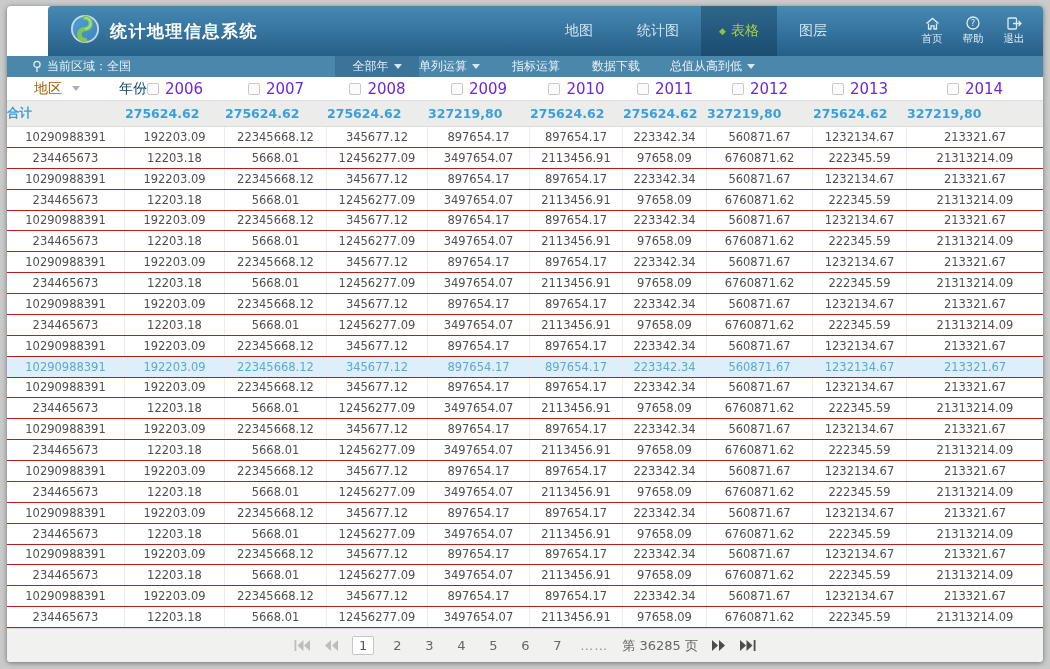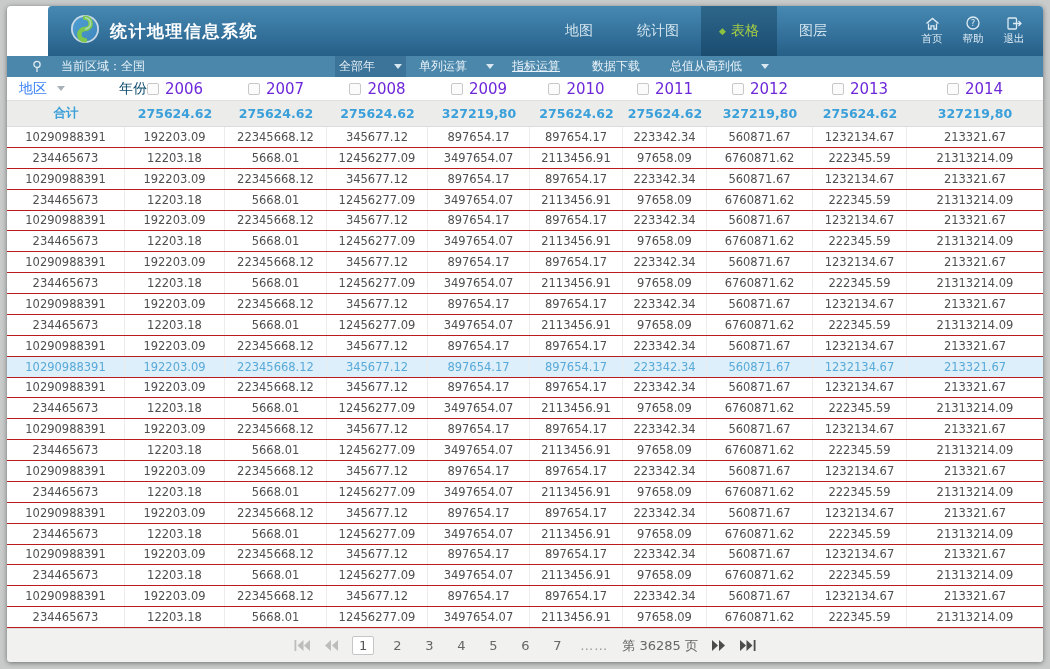--- a/index.html
+++ b/index.html
@@ -18,42 +18,42 @@
               font-size:14px; color:#d3e4ee; cursor:pointer;justify-content:center; }
   .nav-item.active { background:rgba(9,48,74,.38); color:#a8d043; padding:0 18px; }
   .diamond { font-size:9px; color:#8ec23e; line-height:1; }
   .topactions { position:absolute; right:16px; top:0; height:100%; display:flex; align-items:center; gap:15px; }
   .action { display:flex; flex-direction:column; align-items:center; gap:2px;
             font-size:10.5px; color:#ddebf4; cursor:pointer; min-width:26px; }
   .action svg { display:block; }
 
   
   .toolbar { position:relative; height:21px; background:#4a87ab; font-size:12px; color:#e9f2f8; }
-  .tb-item { position:absolute; top:0; height:100%; display:flex; align-items:center; gap:19px; white-space:nowrap; }
+  .tb-item { position:absolute; top:0; height:100%; display:flex; align-items:center; gap:5px; white-space:nowrap; }
   .tb-region { left:25px; } .tb-indicator { left:148px; }
-  .tb-yearbtn { left:328px; width:71px; justify-content:center; background:#3b7399; cursor:pointer; }
-  .tb-m0 { left:412px; cursor:pointer; } .tb-m1 { left:505px; cursor:pointer;text-decoration:underline; }
+  .tb-yearbtn { left:328px; width:84px; justify-content:center; background:#3b7399; cursor:pointer; }
+  .tb-m0 { left:412px; cursor:pointer; } .tb-m1 { left:505px; cursor:pointer; }
   .tb-m2 { left:585px; cursor:pointer; } .tb-m3 { left:663px; cursor:pointer; }
   .caret-down { width:0; height:0; border-left:4px solid transparent; border-right:4px solid transparent;
                 border-top:5px solid #d8e7f0; display:inline-block; }
 
   
   .grid-cols { display:grid; grid-template-columns:118px 100px 102px 101px 102px 93px 84px 106px 94px 136px; }
   .thead { position:relative; height:24px; align-items:center; background:#fff; border-bottom:1px solid #e0e0e0; }
-  .region-h { padding-left:12px; font-size:14px; color:#3b82f6; display:flex; align-items:center; gap:10px; }
+  .region-h { padding-left:27px; font-size:14px; color:#a16207; display:flex; align-items:center; gap:10px; }
   .tri-sm { width:0; height:0; border-left:4px solid transparent; border-right:4px solid transparent;
             border-top:5px solid #a9b2b8; display:inline-block; }
   .year-label { position:absolute; left:112px; top:0; height:100%; display:flex; align-items:center;
                 font-size:14px; color:#0c4a6e; }
   .ycell { display:flex; justify-content:center; align-items:center; gap:6px; font-size:15px; color:#6d28d9; }
   .checkbox { width:12px; height:12px; border:1px solid #c8c8c8; border-radius:2px; background:#fbfbfb; cursor:pointer; }
 
   .totalrow { height:26px; align-items:center; background:#ececea; border-bottom:1px solid #dcdcdc;
               color:#3ba0da; font-weight:bold; font-size:12.5px; }
-  .totalrow .cell { text-align:center; }
+  .totalrow .cell { }
 
   .tbody { height:501px; }
   .trow { height:20.875px; align-items:stretch; font-size:11.5px; color:#4f4f4f;
           border-bottom:1px solid #b91c1c; background:#fff; cursor:default; }
   .trow .cell { display:flex; align-items:center; justify-content:center;
                 border-right:1px solid #ececec; overflow:hidden; white-space:nowrap; }
   .trow .cell:last-child { border-right:none; }
   .trow.hl { background:#ddeffa; color:#58a9d8; }
 
   

